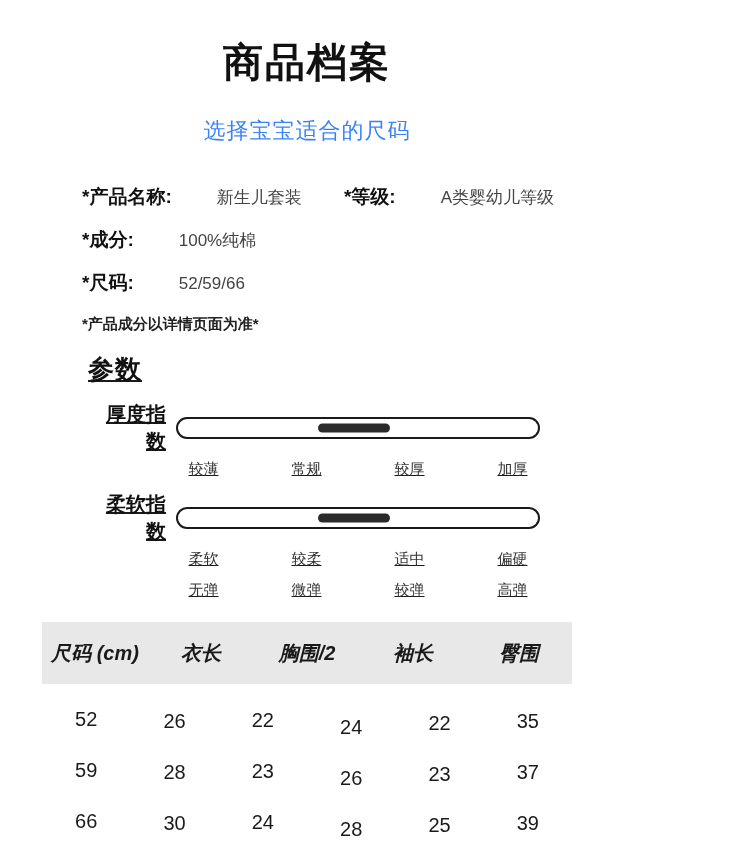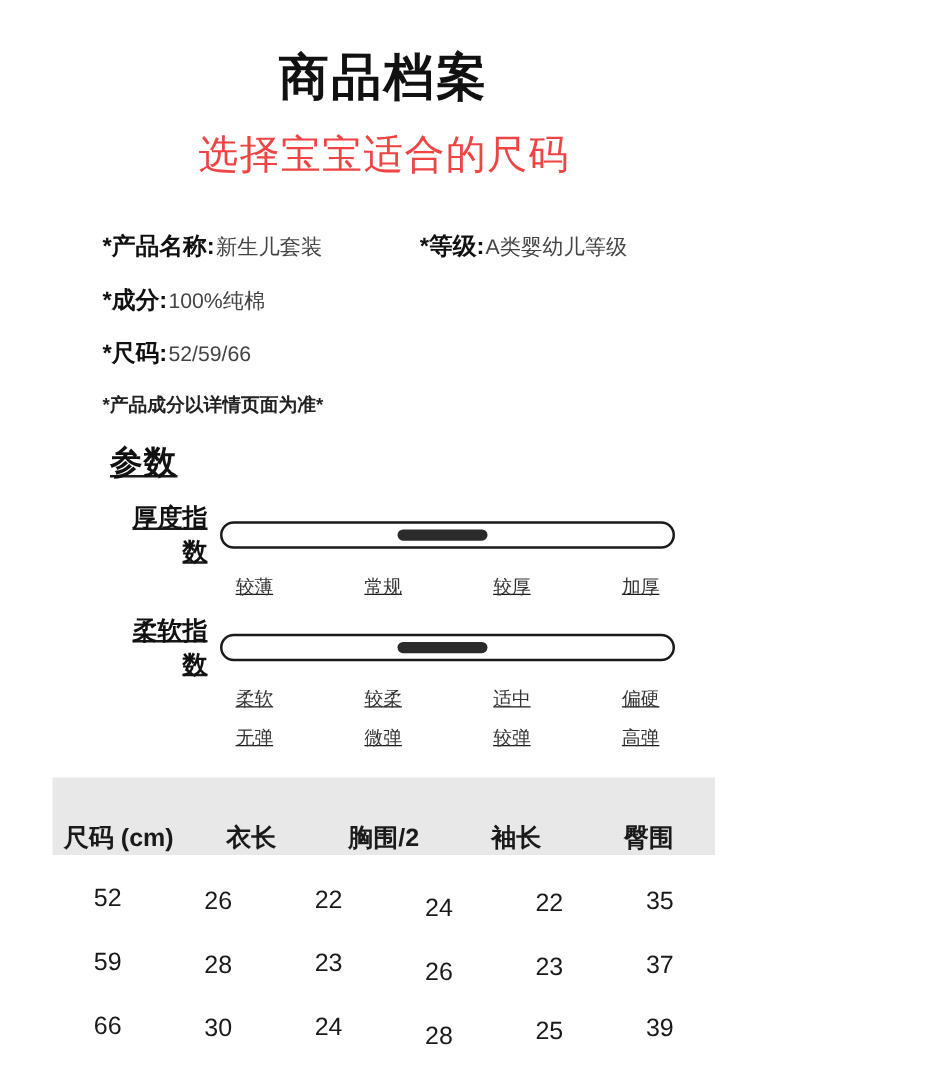--- a/index.html
+++ b/index.html
@@ -29,41 +29,42 @@
     padding-top: 38px;
   }
   .main-title {
     font-size: 40px;
     font-weight: bold;
     letter-spacing: 2px;
     color: #111111;
     line-height: 1.2;
   }
   .sub-title {
-    font-size: 32px;
-    color: #ef4444;
-    margin-top: 16px;
+    font-size: 22px;
+    color: #3b82f6;
+    margin-top: 30px;
     letter-spacing: 1px;
   }
 
   
   .specs {
     margin-top: 38px;
     padding-left: 82px;
     padding-right: 60px;
   }
   .spec-row {
     display: flex;
     align-items: baseline;
     margin-bottom: 17px;
     white-space: nowrap;
   }
   .spec-item {
     display: flex;
     align-items: baseline;
+    gap: 44px;
   }
   .spec-label {
     font-size: 19px;
     font-weight: bold;
     color: #111111;
   }
   .spec-value {
     font-size: 17px;
     color: #444444;
     margin-left: 1px;
@@ -144,21 +145,22 @@
   .size-table {
     position: absolute;
     left: 42px;
     right: 42px;
     top: 622px;
   }
   .table-head {
     display: flex;
     background: #e8e8e8;
     height: 62px;
-    align-items: flex-end;
+    align-items: center;
+    font-style: italic;
   }
   .table-head div {
     flex: 1;
     text-align: center;
     font-size: 20px;
     font-weight: bold;
     color: #1a1a1a;
   }
   .table-row {
     display: flex;

